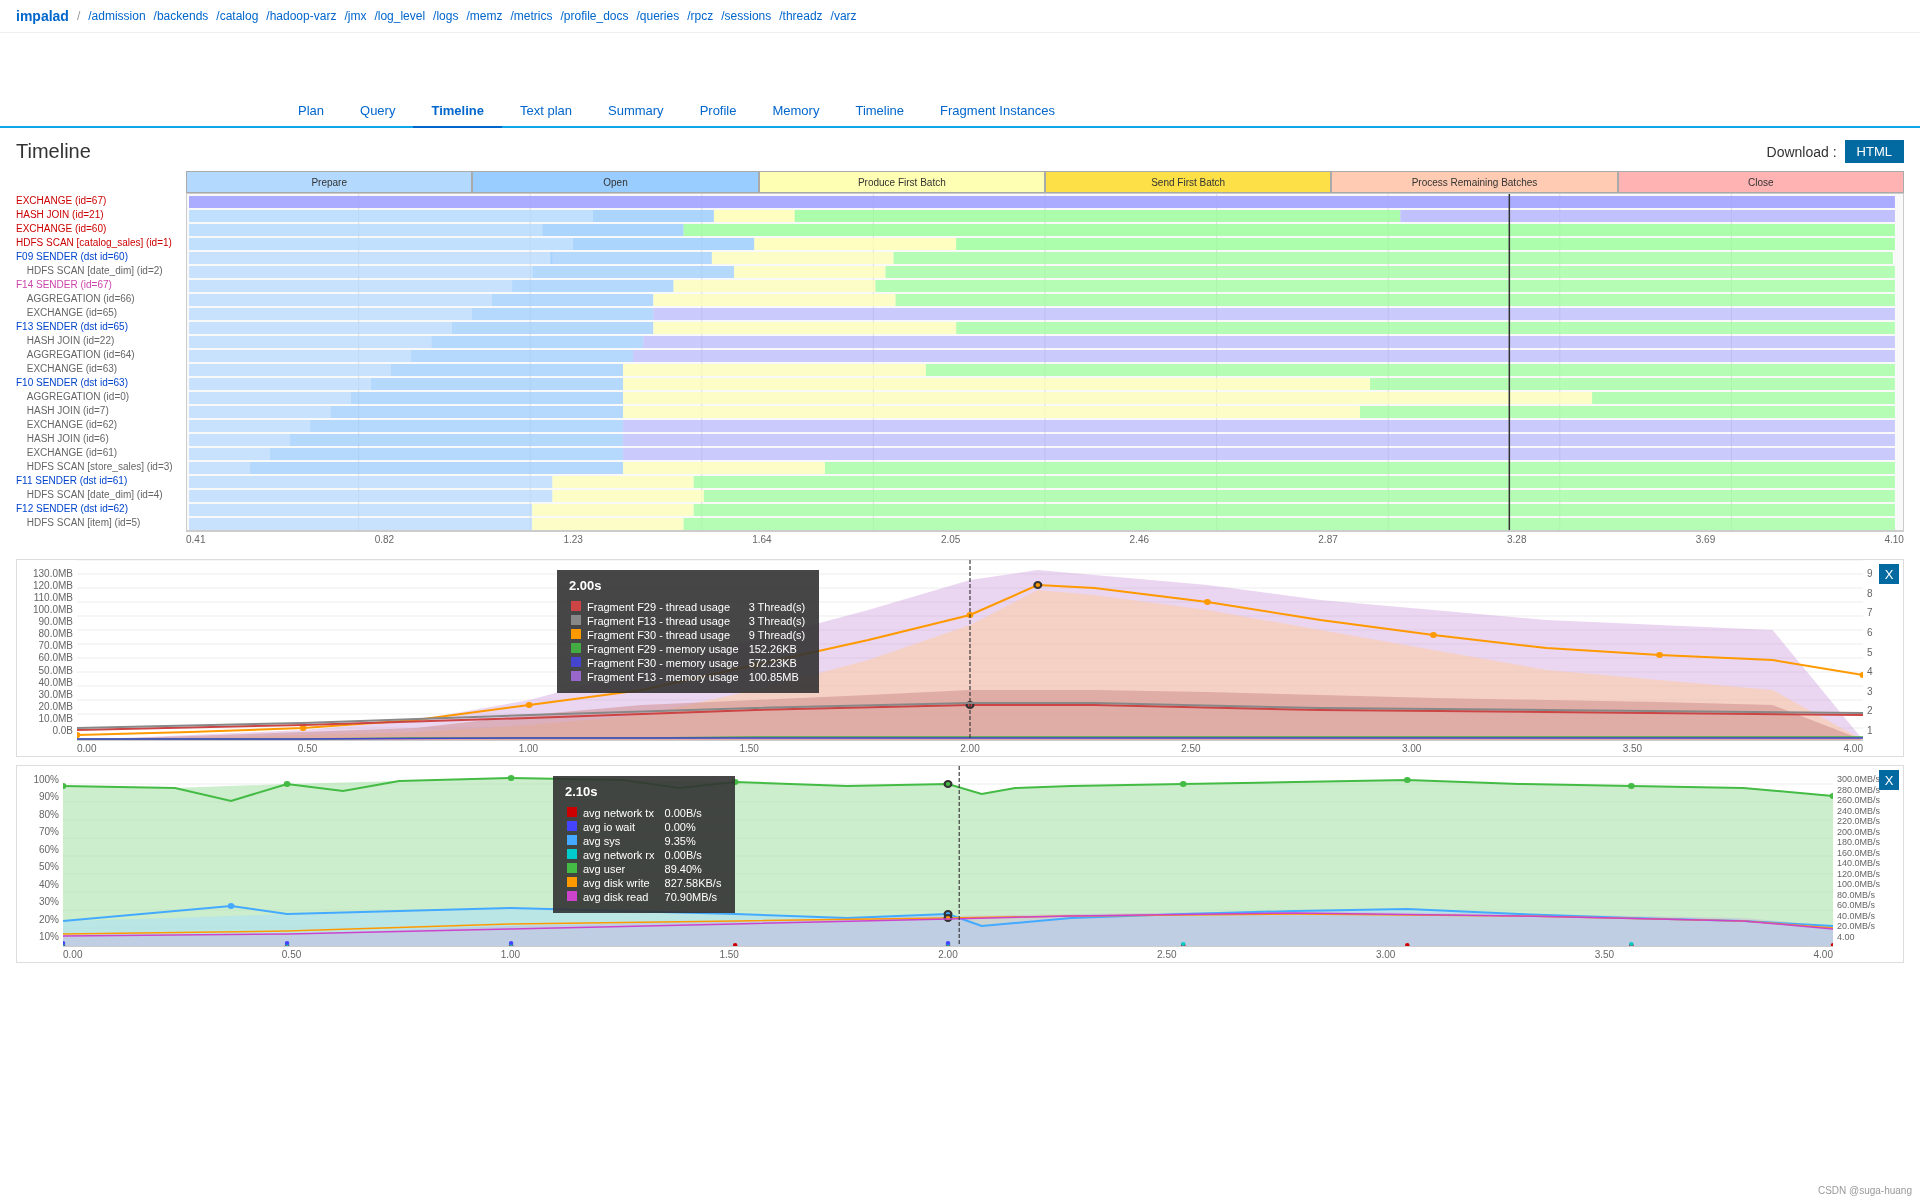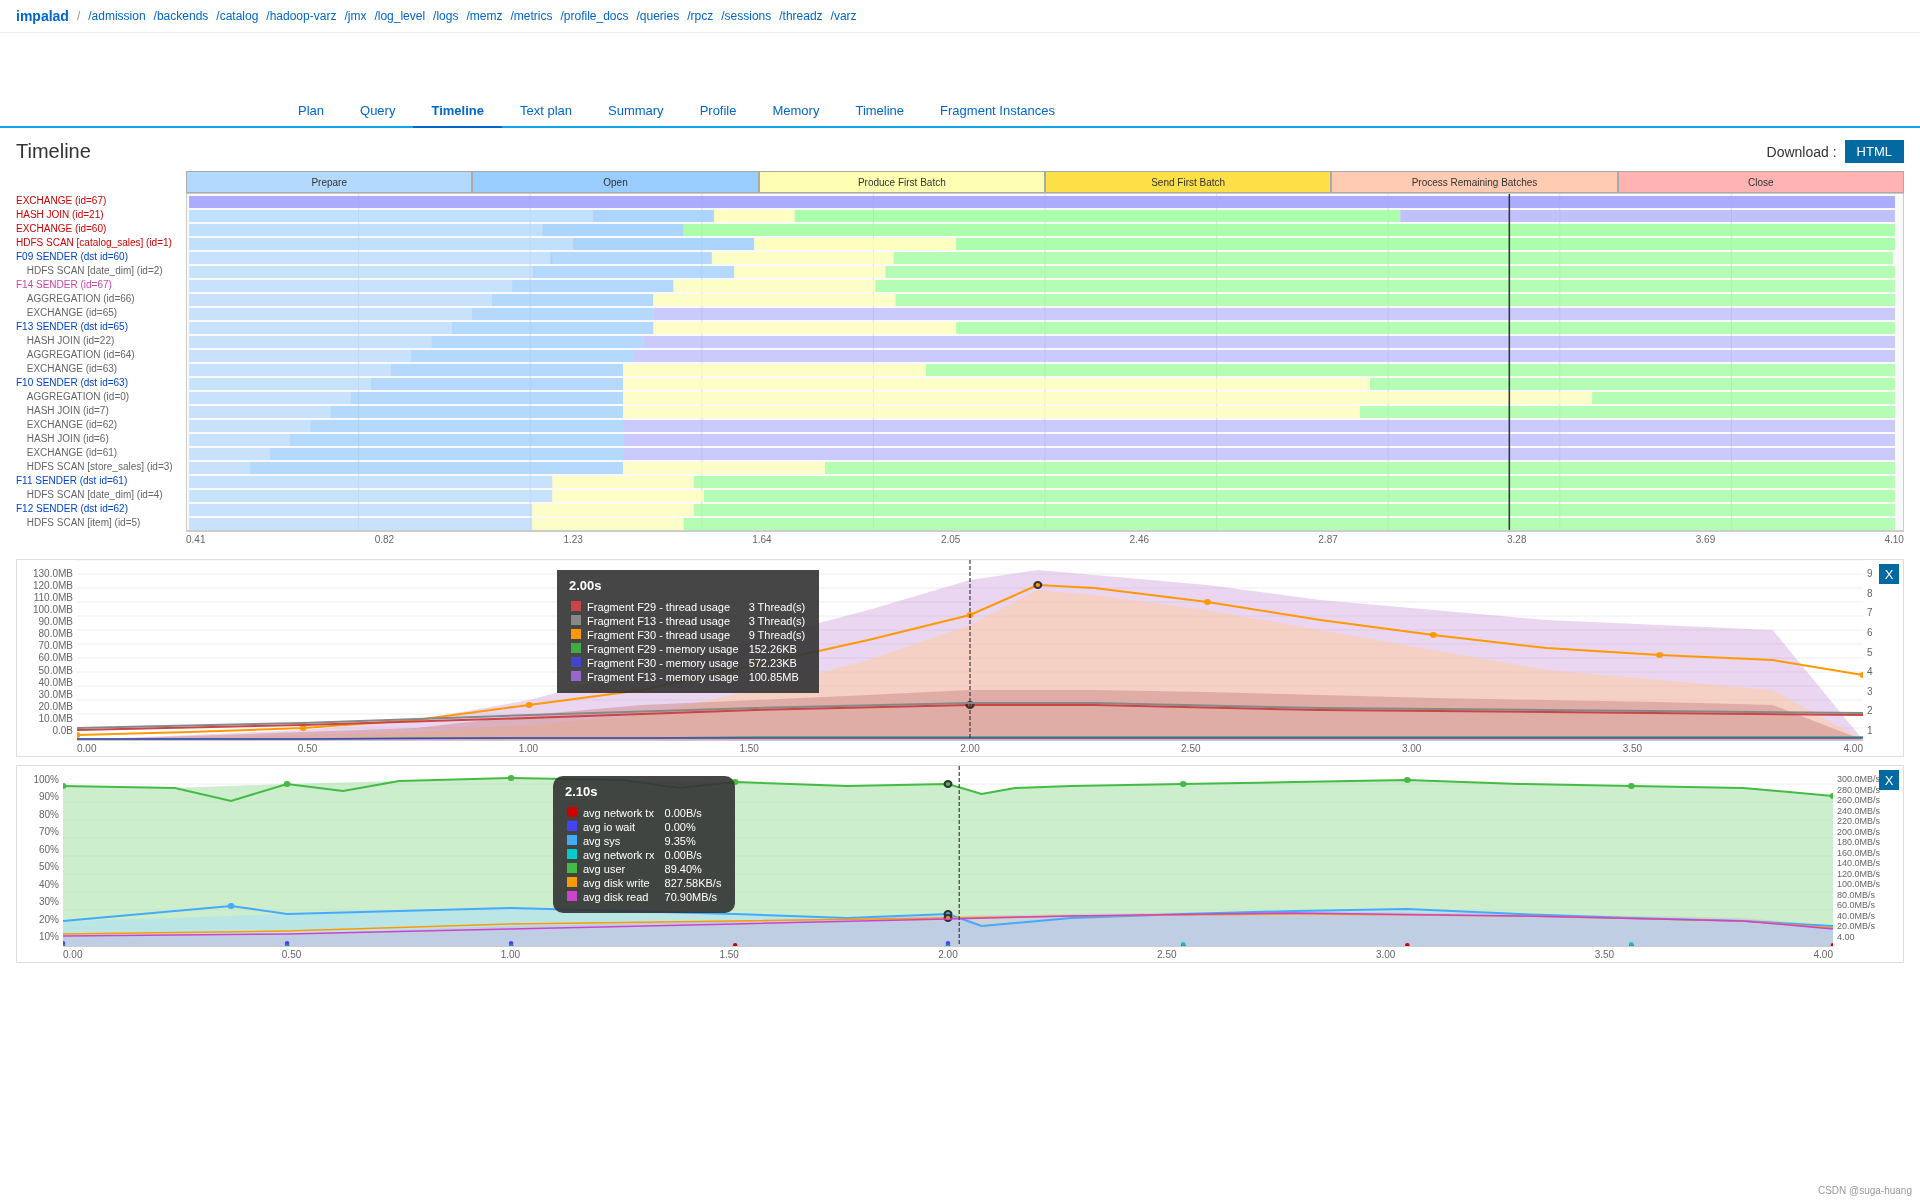--- a/index.html
+++ b/index.html
@@ -483,21 +483,21 @@
           <circle cx="1400" cy="178" r="2" fill="#00cccc"></circle>
 
           <circle cx="0" cy="177" r="2" fill="#4444ff"></circle>
           <circle cx="200" cy="177" r="2" fill="#4444ff"></circle>
           <circle cx="400" cy="177" r="2" fill="#4444ff"></circle>
           <circle cx="790" cy="177" r="2" fill="#4444ff"></circle>
 
           <line x1="800" y1="0" x2="800" y2="180" stroke="#333" stroke-width="1" stroke-dasharray="4,2"></line>
         </svg>
 
-        <div style="position:absolute; top:10px; left:490px; background:rgba(50,50,50,0.9); color:white; padding:8px 12px; font-size:11px; pointer-events:none;border-radius:10px;">
+        <div style="position:absolute; top:10px; left:490px; background:rgba(50,50,50,0.9); color:white; padding:8px 12px; font-size:11px; pointer-events:none;">
           <div style="font-size:13px; font-weight:bold; margin-bottom:6px;">2.10s</div>
           <table>
             <tbody>
                 <tr>
               <td><span style="display:inline-block;width:10px;height:10px;background:#cc0000;margin-right:4px;"></span></td>
               <td>avg network tx</td>
               <td style="padding-left:8px;">0.00B/s</td>
             </tr>
             <tr>
               <td><span style="display:inline-block;width:10px;height:10px;background:#4444ff;margin-right:4px;"></span></td>

